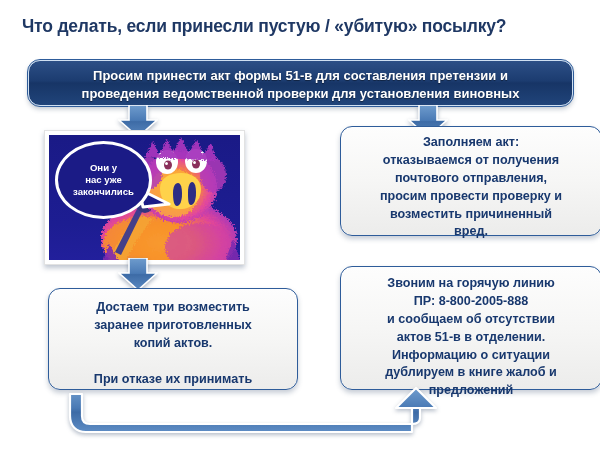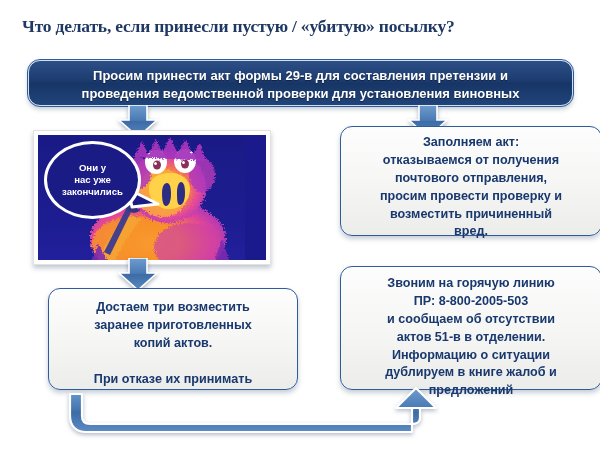--- a/index.html
+++ b/index.html
@@ -24,21 +24,20 @@
   .page-title {
     position: absolute;
     left: 22px;
     top: 16px;
     width: 560px;
     font-size: 17.5px;
     font-weight: bold;
     color: #1F3864;
     letter-spacing: -0.2px;
     white-space: nowrap;
-    font-family: Liberation Serif, serif;
   }
 
   
   .box {
     position: absolute;
     box-sizing: border-box;
     border-radius: 12px;
     text-align: center;
     font-weight: bold;
   }
@@ -90,23 +89,23 @@
     height: 33px;
     filter: drop-shadow(0 2px 2px rgba(70,90,120,0.45));
   }
   #arrow-top-left  { left: 118px; top: 105px; }
   #arrow-top-right { left: 408px; top: 105px; }
   #arrow-photo-box { left: 118px; top: 258px; }
 
   
   #photo-frame {
     position: absolute;
-    left: 33px;
+    left: 44px;
     top: 130px;
-    width: 238px;
+    width: 201px;
     height: 135px;
     background: #ffffff;
     border: 1px solid #e2e2e2;
     box-shadow: 0 3px 5px rgba(70,90,120,0.35);
     box-sizing: border-box;
     padding: 4px;
   }
   #photo-canvas {
     position: relative;
     width: 100%;
@@ -159,21 +158,21 @@
   }
 </style>
 </head>
 <body>
 
 <div id="stage">
 
   <div class="page-title">Что делать, если принесли пустую / «убитую» посылку?</div>
 
   <div class="box box-dark" id="box-top">
-    <div class="box-inner">Просим принести акт формы 29-в для составления претензии и
+    <div class="box-inner">Просим принести акт формы 51-в для составления претензии и
 проведения ведомственной проверки для установления виновных</div>
   </div>
 
   <div class="arrow-down" id="arrow-top-left">
     <svg viewBox="0 0 40 33" width="40" height="33" xmlns="http://www.w3.org/2000/svg">
       <defs>
         <linearGradient id="agrad1" x1="0" y1="0" x2="0" y2="1">
           <stop offset="0%" stop-color="#6f9ccd"></stop>
           <stop offset="48%" stop-color="#4a7ab5"></stop>
           <stop offset="52%" stop-color="#3d6ba6"></stop>
@@ -307,21 +306,21 @@
           <stop offset="52%" stop-color="#3d6ba6"></stop>
           <stop offset="100%" stop-color="#5b8ac2"></stop>
         </linearGradient>
       </defs>
       <path d="M11,0 L29,0 L29,15 L39,15 L20,32 L1,15 L11,15 Z" fill="url(#agrad3)" stroke="#ffffff" stroke-width="1.6"></path>
     </svg>
   </div>
 
   <div class="box box-light" id="box-hotline">
     <div class="box-inner">Звоним на горячую линию
-ПР: 8-800-2005-503
+ПР: 8-800-2005-888
 и сообщаем об отсутствии
 актов 51-в в отделении.
 Информацию о ситуации
 дублируем в книге жалоб и
 предложений</div>
   </div>
 
   <div class="box box-light" id="box-copies">
     <div class="box-inner">Достаем три возместить
 заранее приготовленных

